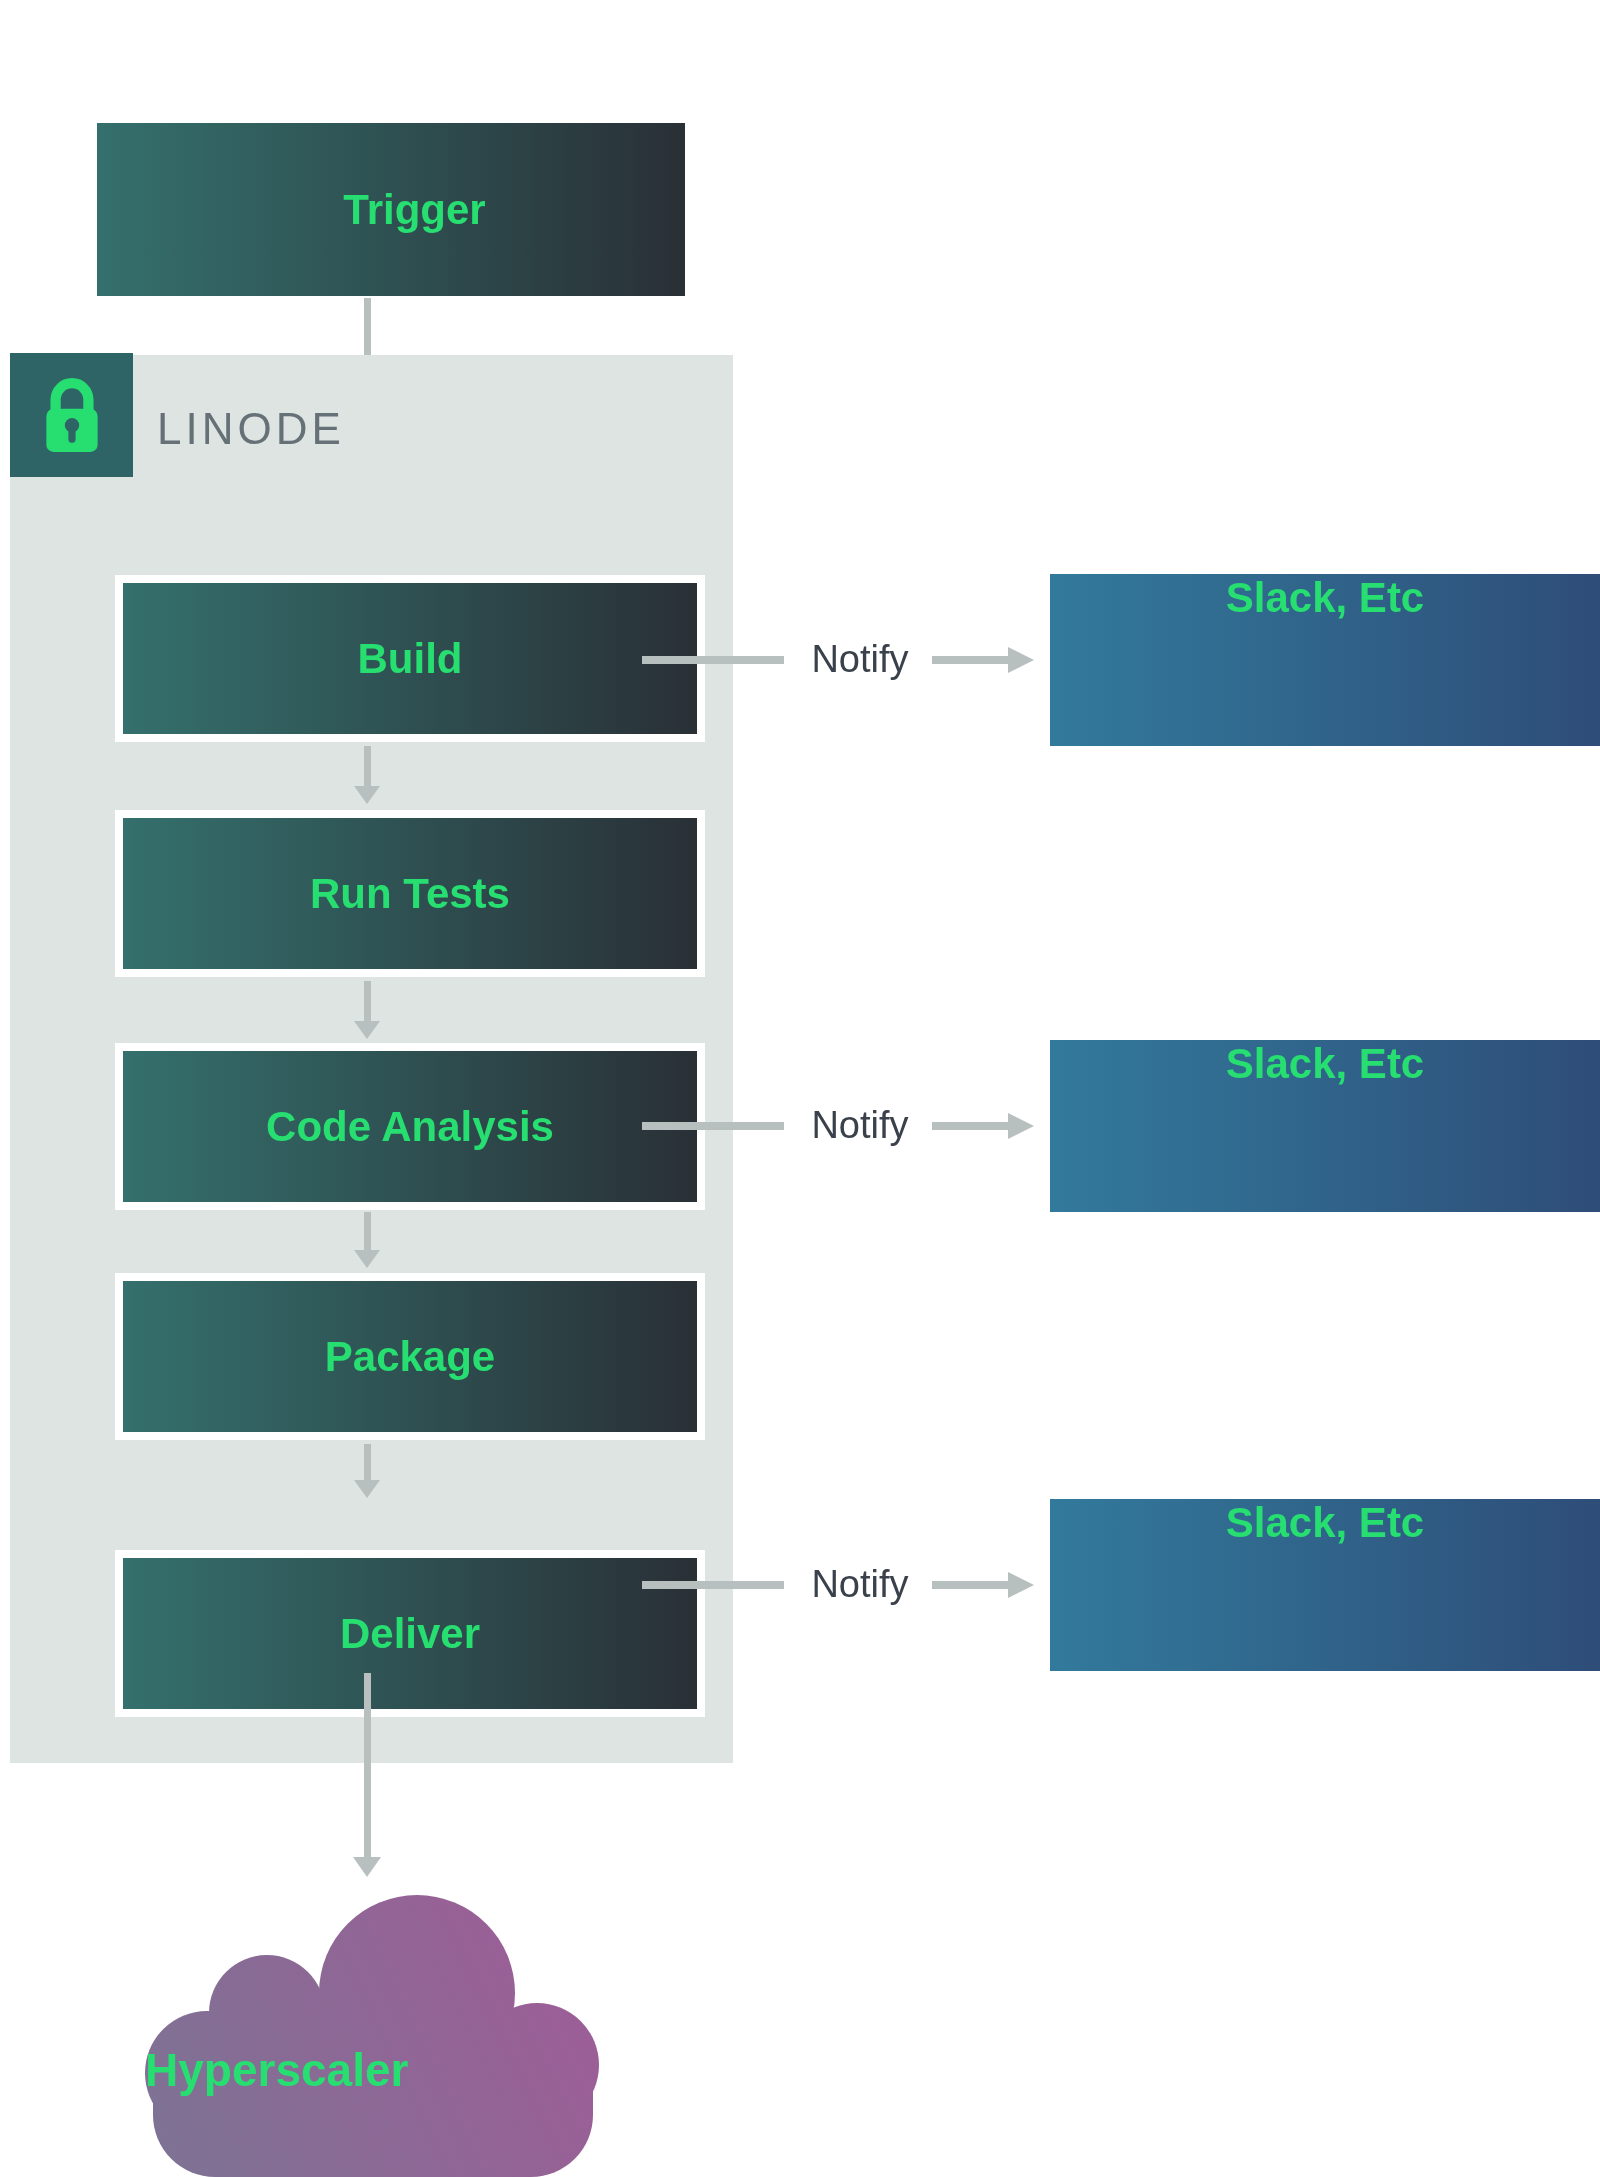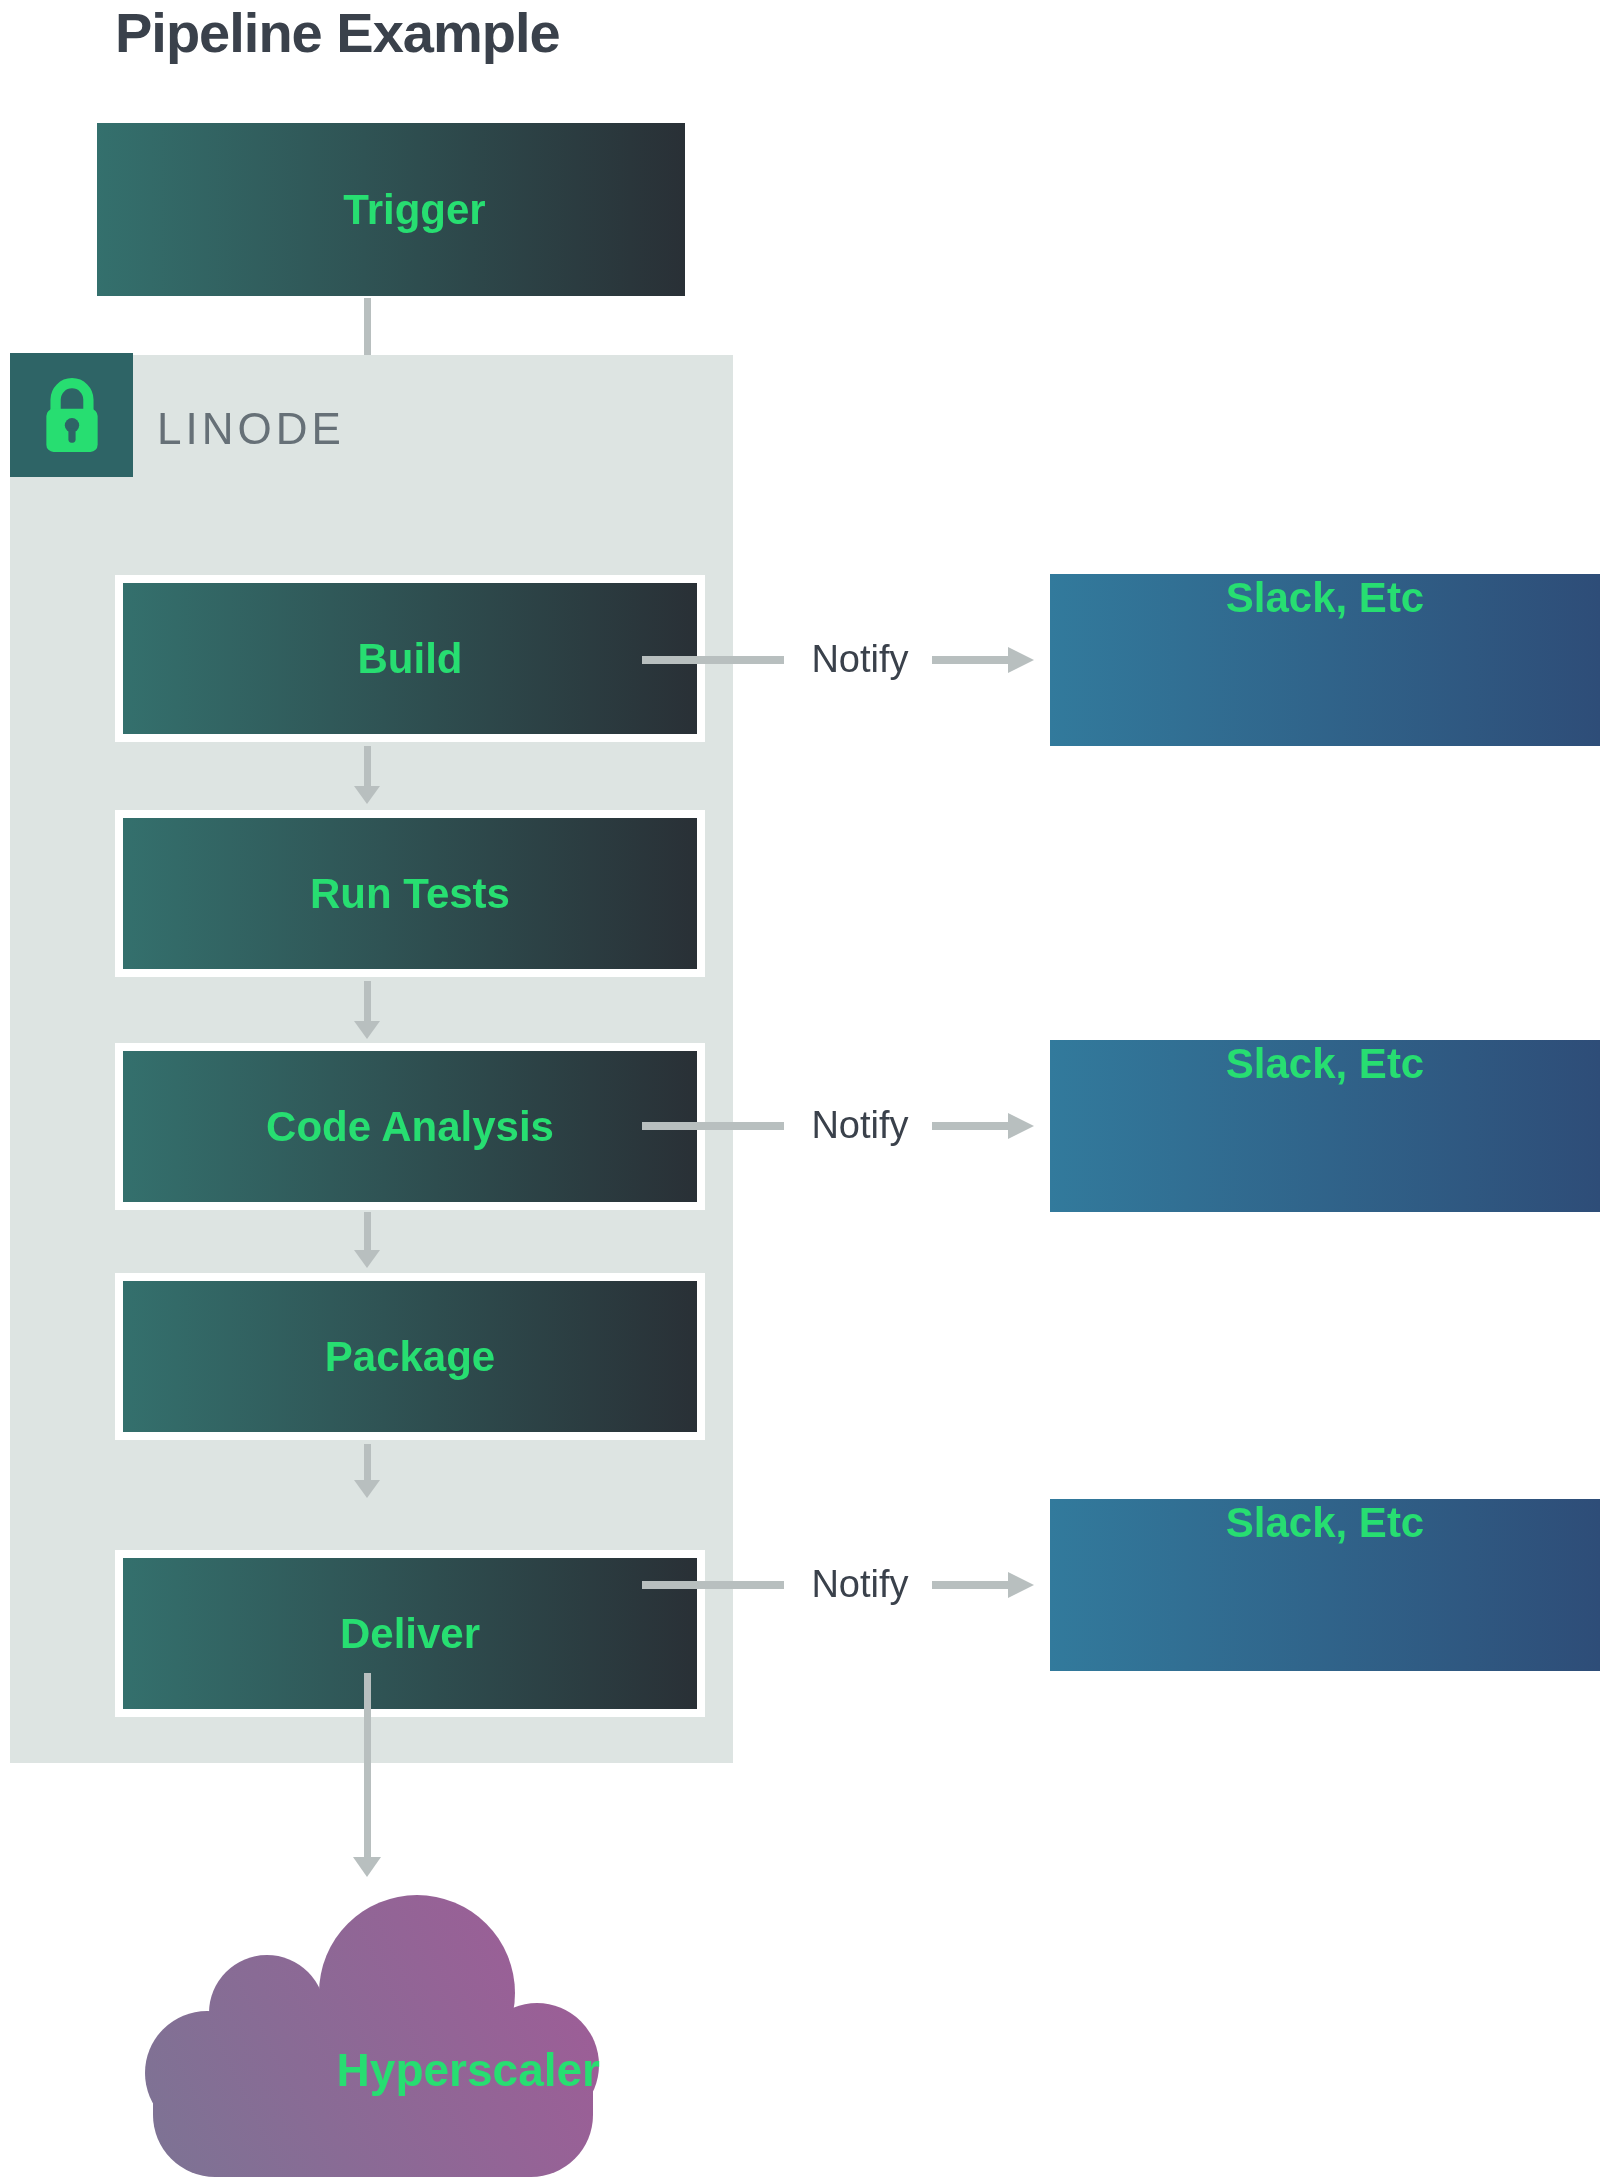--- a/index.html
+++ b/index.html
@@ -25,28 +25,27 @@
   .v-arrow{position:absolute;width:28px;display:flex;flex-direction:column;align-items:center;}
   .v-stem{width:7px;background:#b8bfbf;flex:1;}
   .v-head{width:0;height:0;border-left:14px solid transparent;border-right:14px solid transparent;border-top:20px solid #b8bfbf;}
   .v-head.small{border-left-width:13px;border-right-width:13px;border-top-width:18px;}
 
   .h-line{position:absolute;height:8px;background:#b8bfbf;}
   .notify-label{position:absolute;width:150px;text-align:center;font-size:38px;color:#3a414b;}
   .h-head{position:absolute;width:0;height:0;border-top:13px solid transparent;border-bottom:13px solid transparent;border-left:26px solid #b8bfbf;}
 
   .cloud-wrap{position:absolute;left:145px;top:1893px;width:455px;height:284px;}
-  .cloud-label{position:absolute;left:145px;top:2043px;width:455px;text-align:right;font-size:46px;font-weight:bold;color:#27de71;}
+  .cloud-label{position:absolute;left:145px;top:2043px;width:455px;text-align:left;font-size:46px;font-weight:bold;color:#27de71;}
 </style>
 </head>
 <body>
 
 <div class="canvas">
 
-  <div class="title">Pipeline Example</div>
 
   <div class="node grad-dark" style="left:97px;top:123px;width:541px;height:173px;">
     <span class="node-label">Trigger</span>
   </div>
 
   <div class="v-arrow" style="left:353px;top:298px;height:250px;">
     <div class="v-stem"></div>
     <div class="v-head"></div>
   </div>
 

